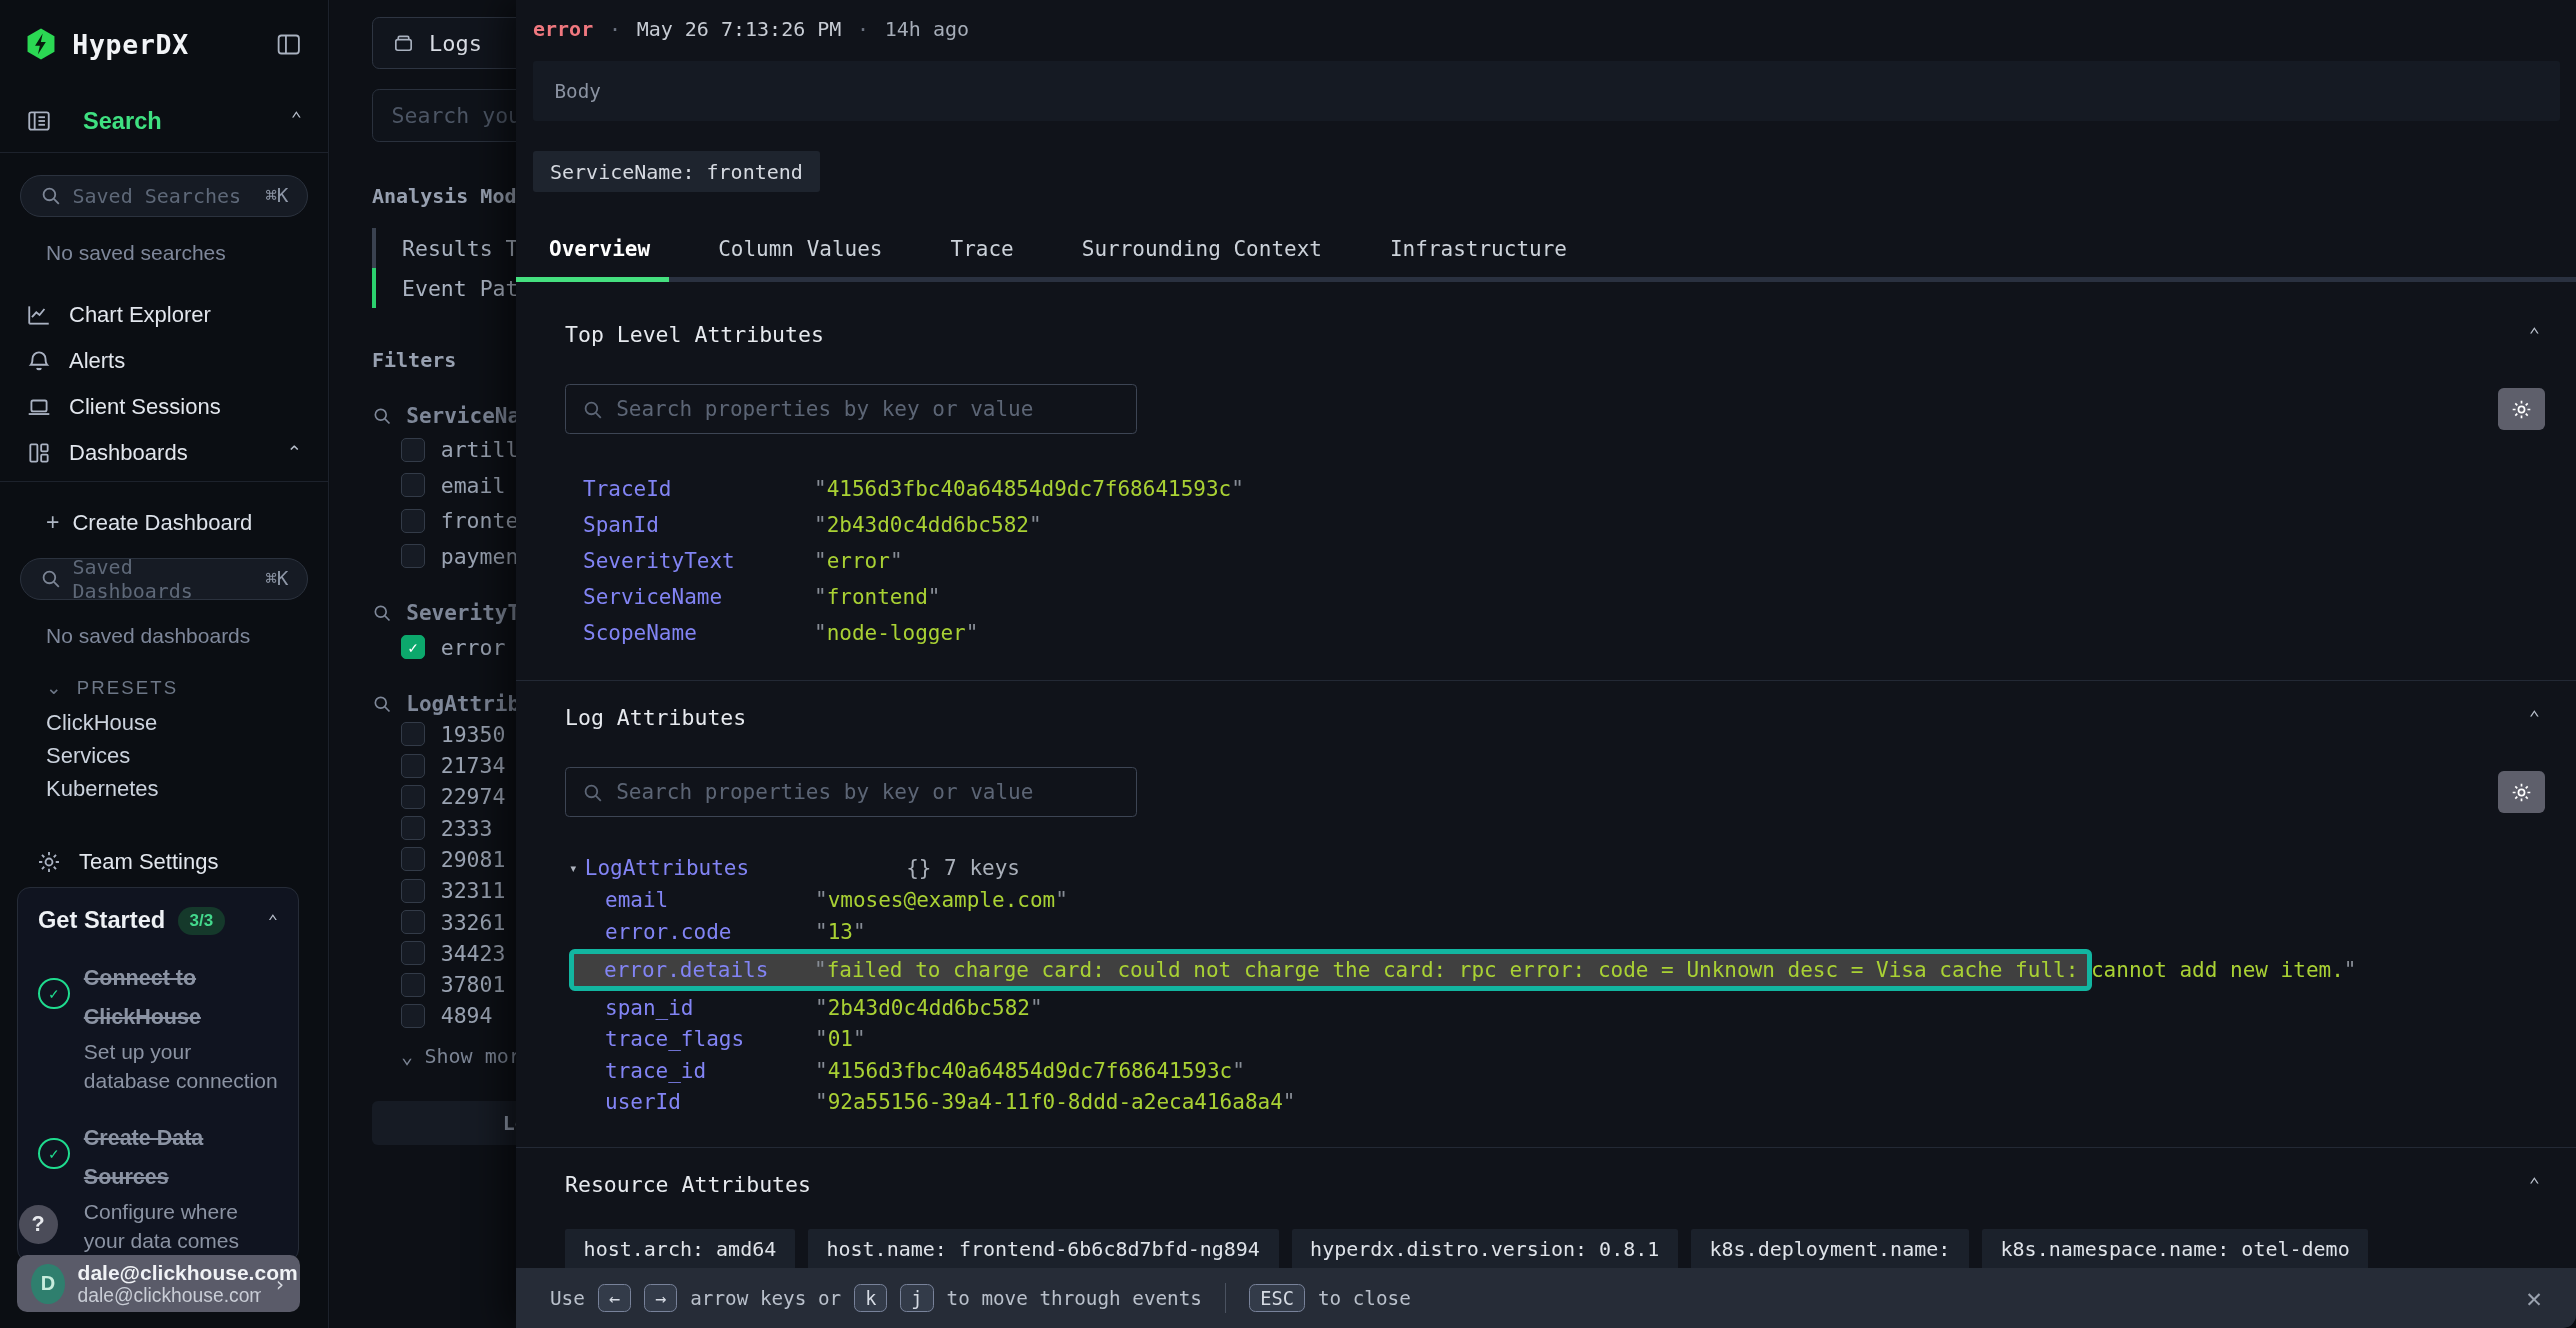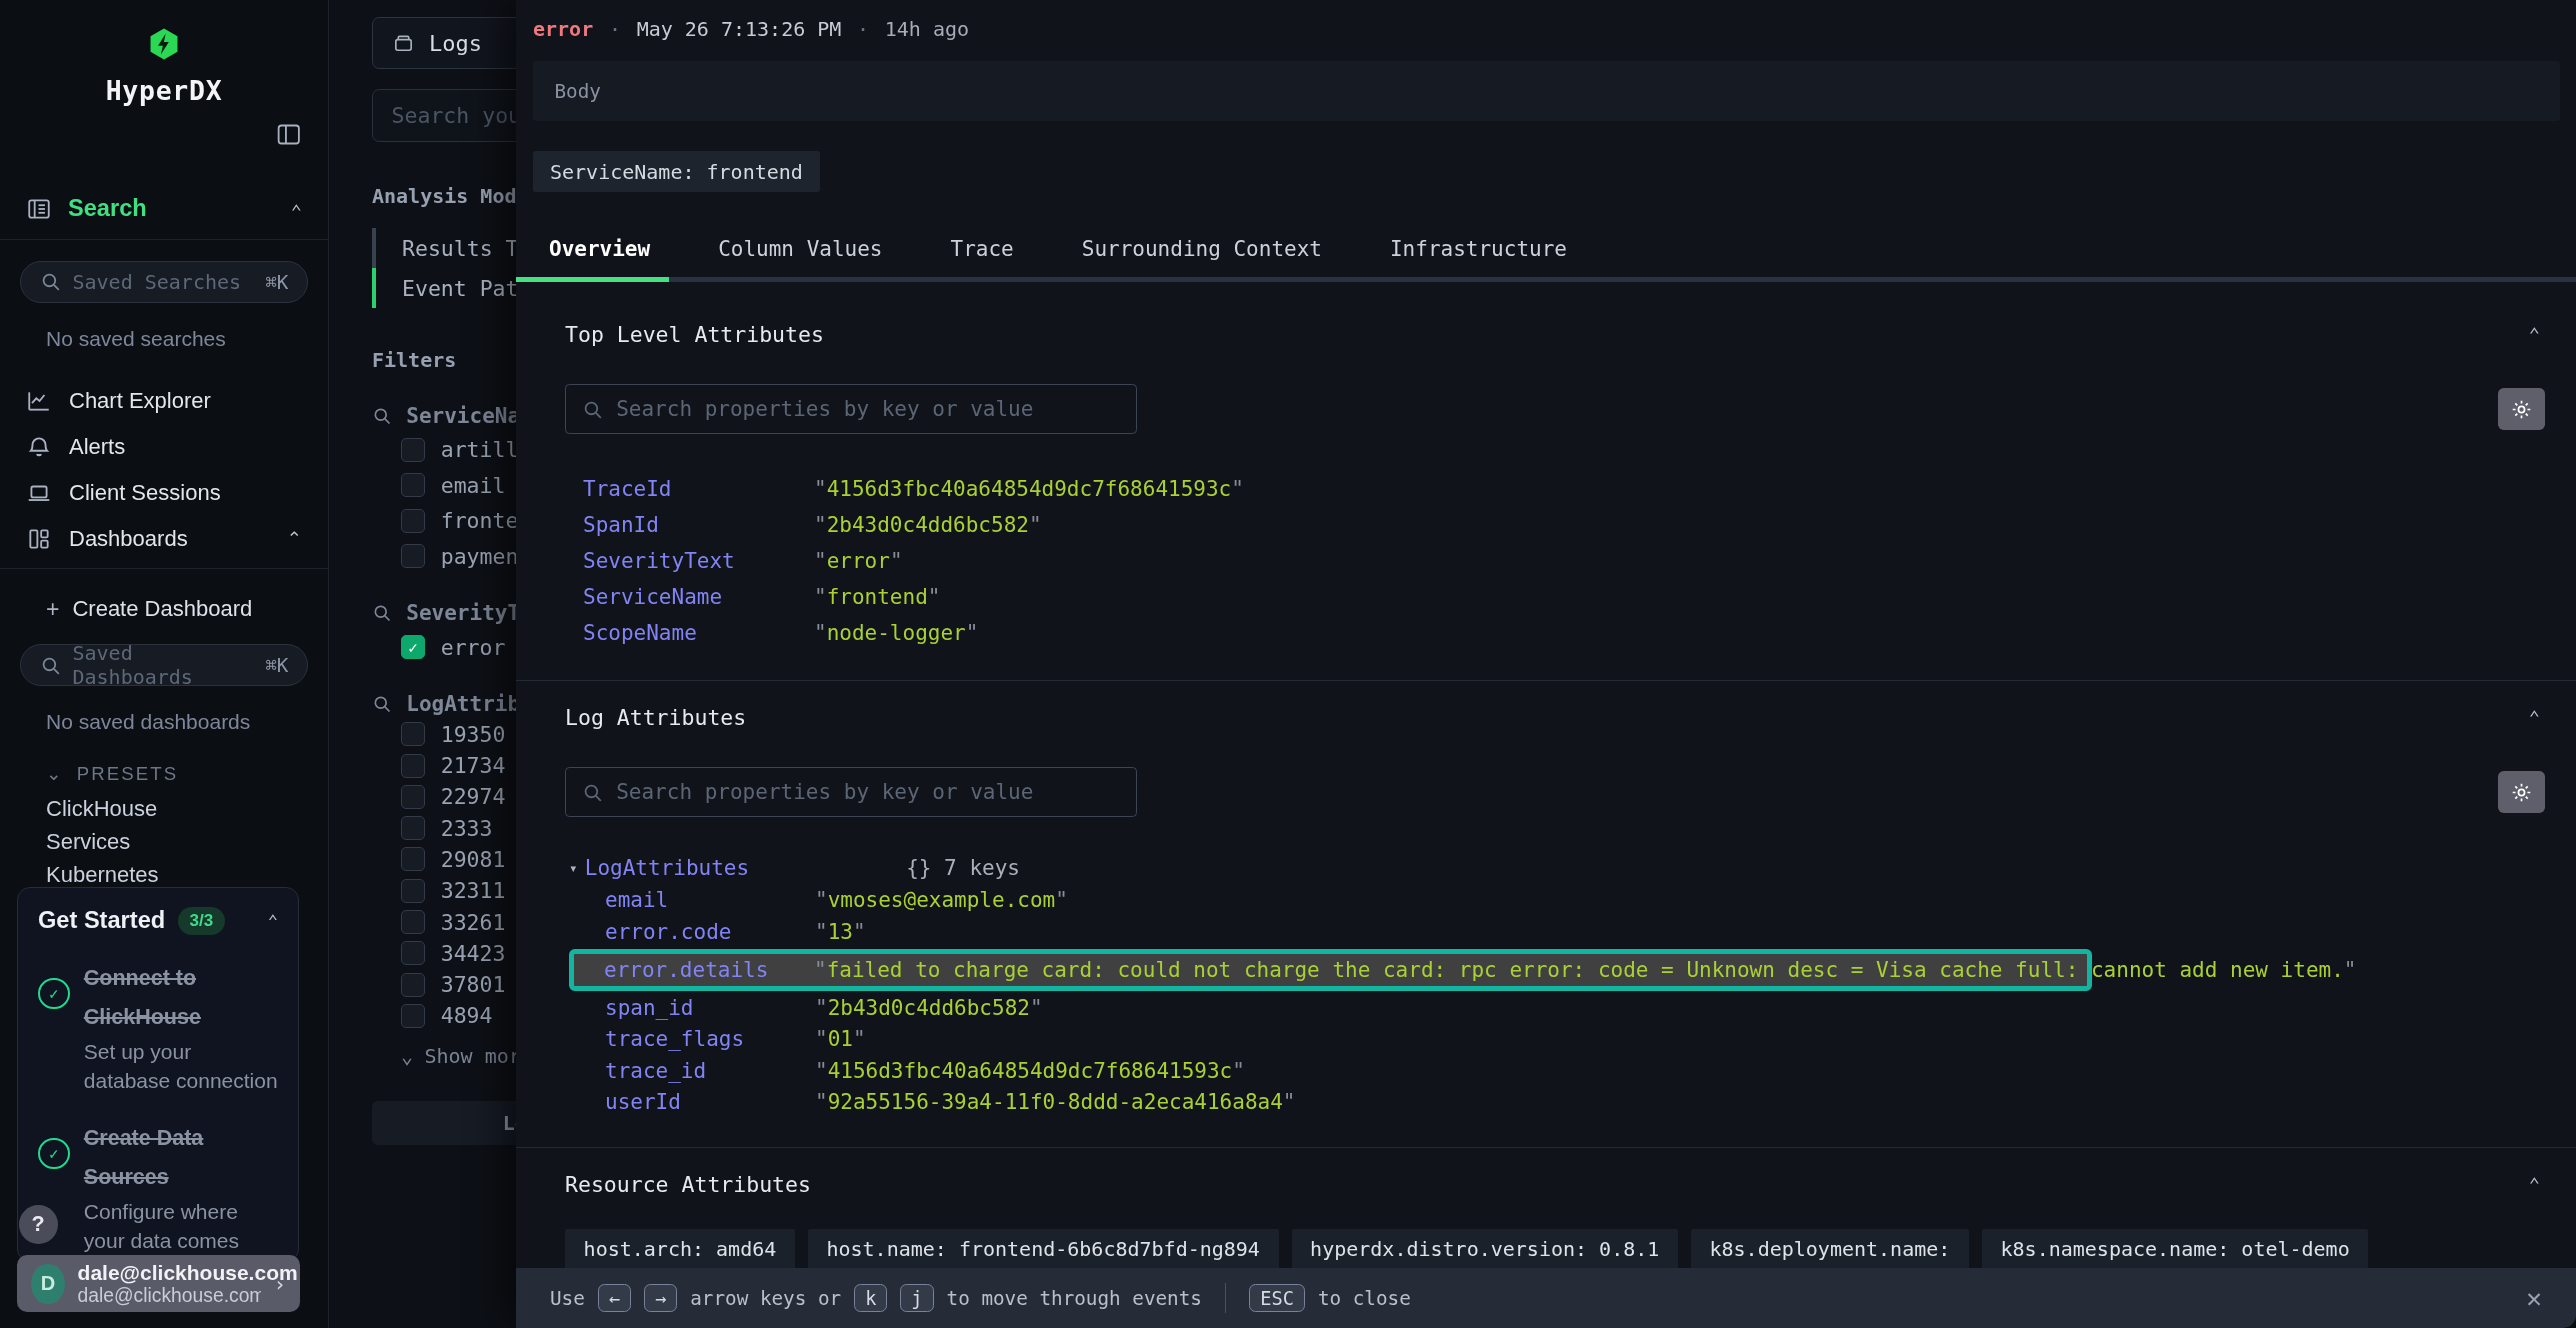--- a/index.html
+++ b/index.html
@@ -3,25 +3,25 @@
 <meta charset="utf-8">
 <style>
   * { margin:0; padding:0; box-sizing:border-box; }
   html,body { width:2576px; height:1328px; background:#0b0e13; overflow:hidden;
     font-family:"DejaVu Sans Mono", monospace; }
   .mono { font-family:"DejaVu Sans Mono", monospace; }
 
   
   .sidebar { position:absolute; left:0; top:0; width:329px; height:1328px;
     background:#0b0e13; border-right:0.7px solid #1d222c; }
-  .brand-row { display:flex; align-items:center; gap:14.3px; padding:27px 24px 0 24px;flex-direction:column; }
+  .brand-row { display:flex; align-items:center; gap:14.3px; padding:27px 24px 0 24px; }
   .brand-logo { width:34px; height:34px; flex:0 0 auto; }
   .brand-name { color:#f2f4f7; font-weight:bold; font-size:26.5px; letter-spacing:0.7px; }
   .panel-toggle { margin-left:auto; width:31.5px; height:27px; cursor:pointer; }
-  .search-row { display:flex; align-items:flex-end; gap:16px; margin-top:47px; padding:0 26px 17px 26px;
+  .search-row { display:flex; align-items:flex-start; gap:31px; margin-top:47px; padding:0 26px 17px 26px;
     border-bottom:0.7px solid #1d222c; }
   .search-row .nav-ic { color:#aab2c2; }
   .search-row-label { color:#3fe081; font-weight:bold; font-size:23.6px; font-family:"Liberation Sans",sans-serif; }
   .chev-up, .chev-down { margin-left:auto; color:#b9c0cc; font-size:18.6px; }
   .pill-search { margin:21.5px 20px 0 20px; height:42px; border-radius:21.5px; background:#161b24;
     border:0.7px solid #2b323e; display:flex; align-items:center; gap:11.4px; padding:0 18.6px;
     color:#5e6878; font-size:20px; cursor:text; }
   .pill-search .ph { color:#5e6878; }
   .pill-search .kbd-hint { margin-left:auto; color:#8d96a6; font-size:19.3px; }
   .empty-note { color:#7e879a; font-size:21px; font-family:"Liberation Sans",sans-serif;

